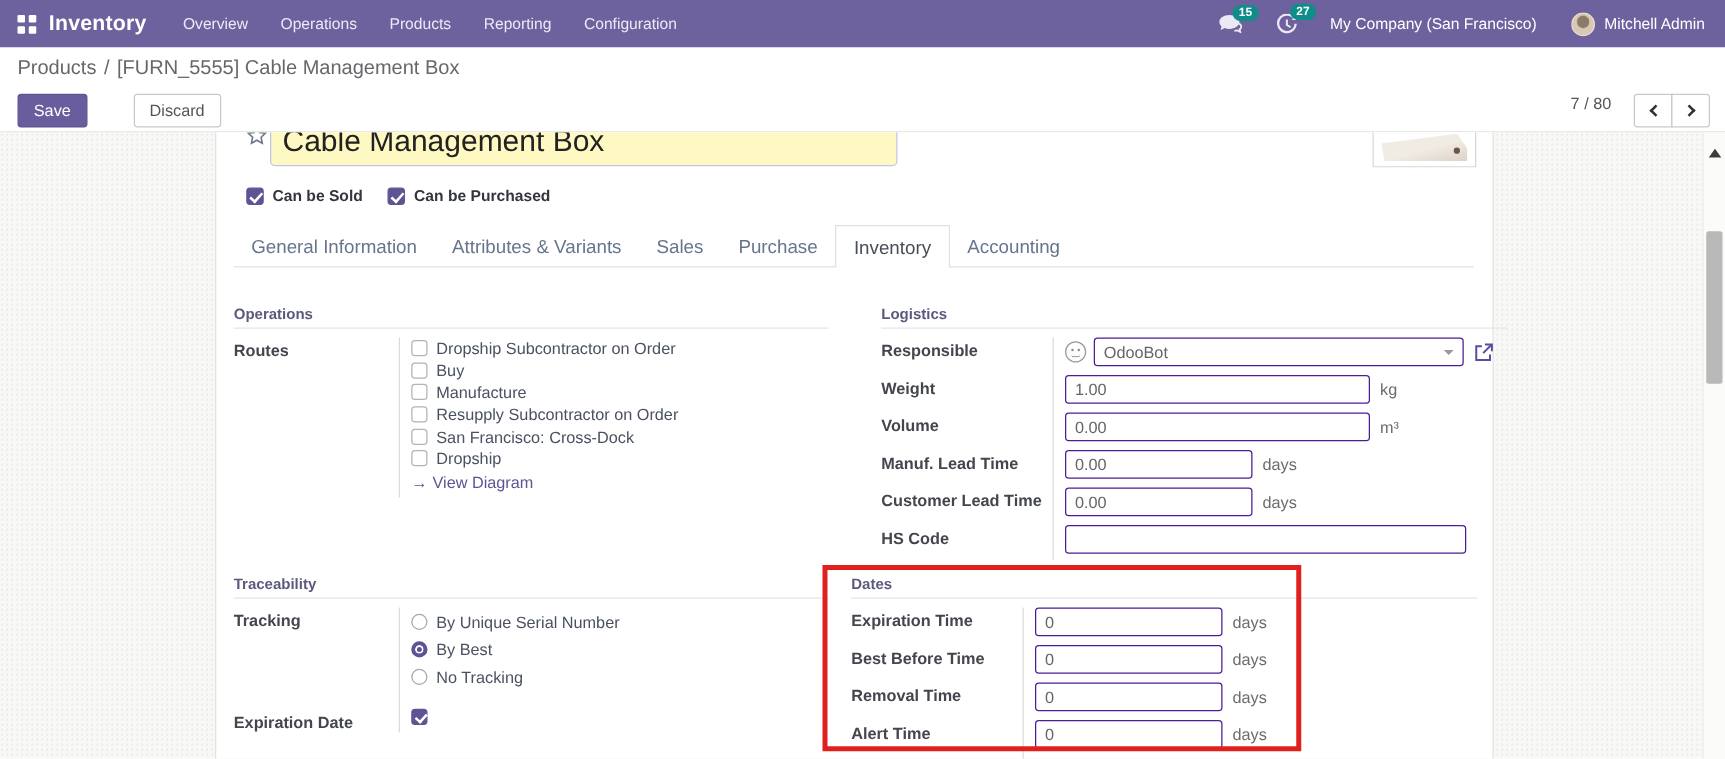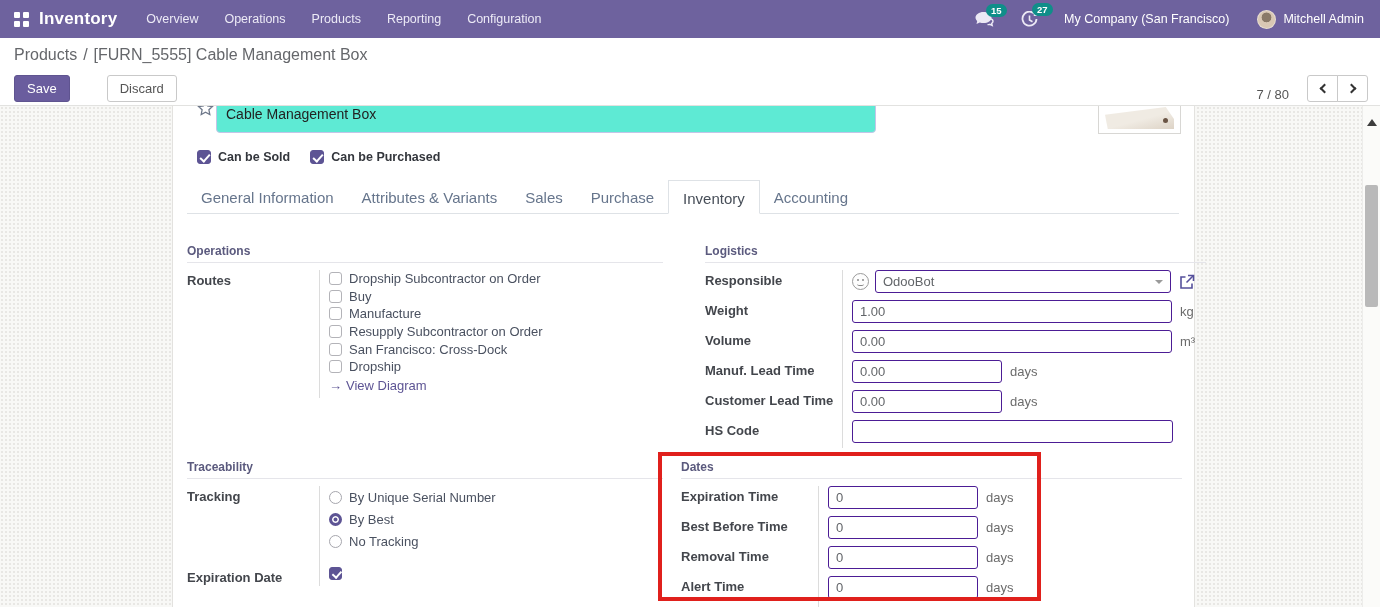--- a/index.html
+++ b/index.html
@@ -25,42 +25,42 @@
   
   .crumb-row { height:33px; display:flex; align-items:center; padding-left:14px;
     font-size:16px; color:#65676b; background:#fff; }
   .crumb-row a { color:#65676b; text-decoration:none; cursor:pointer; }
   .crumb-sep { margin:0 6px; }
   .ctrl-row { height:35px; display:flex; align-items:center; padding:0 12px 0 14px;
     border-bottom:1px solid #e2e2e0; background:#fff;gap:32px; }
   .btn { font-size:13px; border-radius:3px; padding:5px 12px; cursor:pointer; border:1px solid transparent; }
   .btn-save { background:#6a5d9e; border-color:#5f5490; color:#fff; margin-right:5px; }
   .btn-discard { background:#fff; border-color:#c9c9c9; color:#555; }
-  .pager { margin-left:auto; display:flex; align-items:flex-end; }
+  .pager { margin-left:auto; display:flex; align-items:flex-start; }
   .pager-count { font-size:13px; color:#555; margin-right:18px; }
   .pager-btn { width:31px; height:27px; background:#fff; border:1px solid #c9c9c9;
     display:flex; align-items:center; justify-content:center; cursor:pointer; }
   .pager-btn:first-of-type { border-radius:3px 0 0 3px; }
   .pager-btn:last-of-type { border-radius:0 3px 3px 0; margin-left:-1px; }
   .chev { width:7px; height:7px; border-left:2px solid #333; border-bottom:2px solid #333; }
   .chev-l { transform:rotate(45deg); margin-left:3px; }
   .chev-r { transform:rotate(-135deg); margin-right:3px; }
 
   
   .content { position:relative; height:501px; background-color:#f8f8f6;
     background-image:radial-gradient(#e8e7e4 .8px, transparent .8px); background-size:4px 4px; }
   .sheet { position:absolute; left:172px; top:0; bottom:0; width:1023px; background:#fff;
     border-left:1px solid #e3e2df; border-right:1px solid #e3e2df; }
 
   
   .title-row { position:absolute; top:0; left:0; right:0; height:28px; overflow:hidden; }
   .fav-star { position:absolute; left:24px; top:-6px; }
-  .name-input { position:absolute; left:43px; top:-11px; width:660px; height:38px;
-    background:#5eead4; border:1px solid #c3c5e8; border-radius:4px;
-    font-family:"Liberation Sans",sans-serif; font-size:14px; color:#222; padding:4px 9px; outline:none; }
+  .name-input { position:absolute; left:43px; top:-11px; width:502px; height:38px;
+    background:#fef9c3; border:1px solid #c3c5e8; border-radius:4px;
+    font-family:"Liberation Sans",sans-serif; font-size:24px; color:#222; padding:4px 9px; outline:none; }
   .img-box { position:absolute; left:925px; top:-12px; width:83px; height:40px;
     background:#fff; border:1px solid #d8d7d4; }
   .img-photo { position:absolute; left:6px; right:6px; bottom:4px; height:22px;
     background:linear-gradient(165deg,#f0ebe3 55%, #ddd3c6); clip-path:polygon(0 35%,88% 0,100% 55%,100% 100%,4% 100%); }
   .img-dot { position:absolute; right:12px; bottom:10px; width:5px; height:5px; border-radius:50%; background:#6b5545; }
 
   
   .flagline { position:absolute; top:44px; left:24px; display:flex; align-items:center; }
   .flag-item { display:flex; align-items:center; margin-right:20px; cursor:pointer; }
   .flag-item span.lbl { font-size:12.5px; font-weight:bold; color:#33363c; margin-left:7px; }
@@ -88,21 +88,21 @@
   .fval { padding-left:10px; display:flex; align-items:center; }
 
   .chk-item { display:flex; align-items:center; height:17.6px; cursor:pointer; }
   .chk-item span.lbl { font-size:13px; color:#4a5160; margin-left:7px; }
   .diagram-link { display:flex; align-items:center; height:18px; margin-top:1px;
     color:#5d5494; font-size:13px; cursor:pointer; }
   .diagram-link .arrow { font-weight:bold; margin-right:4px; font-size:13px; }
 
   .o-input { height:23px; border:1px solid #4c1d95; border-radius:3px; background:#fff;
     font-family:"Liberation Sans",sans-serif; font-size:13px; color:#626569; padding:0 7px; outline:none; }
-  .w-resp { width:296px; } .w-med { width:320px; } .w-sm { width:150px; } .w-hs { width:321px; }
+  .w-resp { width:296px; } .w-med { width:244px; } .w-sm { width:150px; } .w-hs { width:321px; }
   .unit { font-size:13px; color:#6b6b6b; margin-left:8px; }
 
   .resp-wrap { position:relative; display:flex; align-items:center; }
   .caret { position:absolute; right:8px; top:10px; width:0; height:0;
     border-left:4px solid transparent; border-right:4px solid transparent; border-top:4px solid #9a9a9a; pointer-events:none; }
   .bot-avatar { width:17px; height:17px; border-radius:50%; border:1px solid #9b9b9b; margin-right:6px;
     position:relative; background:#fdfdfd; flex:none; }
   .bot-avatar i { position:absolute; top:5px; width:2px; height:2px; border-radius:50%; background:#8a8a8a; }
   .bot-avatar i.l { left:4px; } .bot-avatar i.r { right:4px; }
   .bot-avatar u { position:absolute; left:4px; right:4px; bottom:3px; height:4px;

